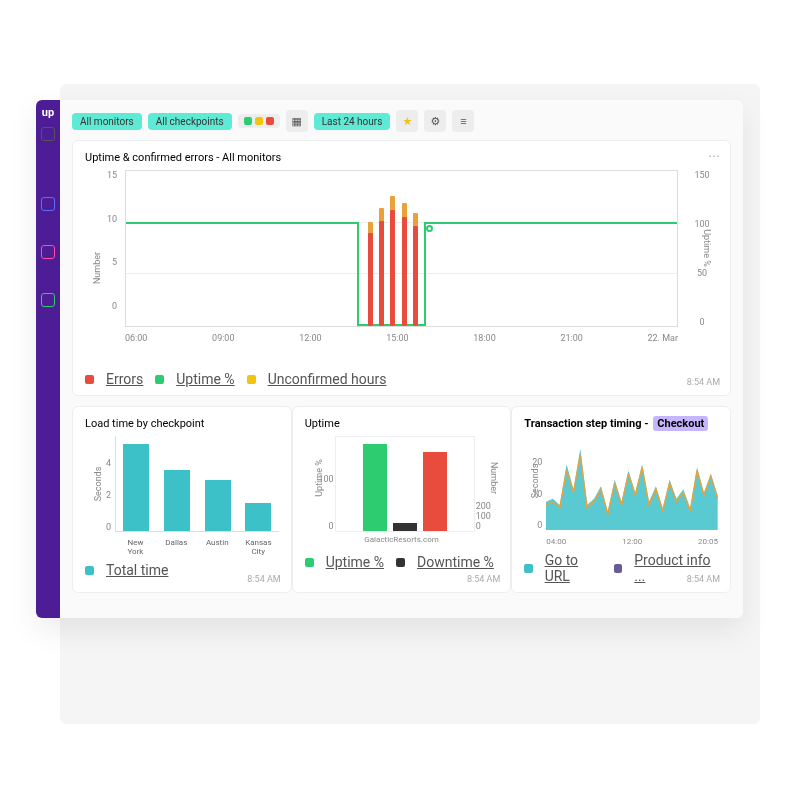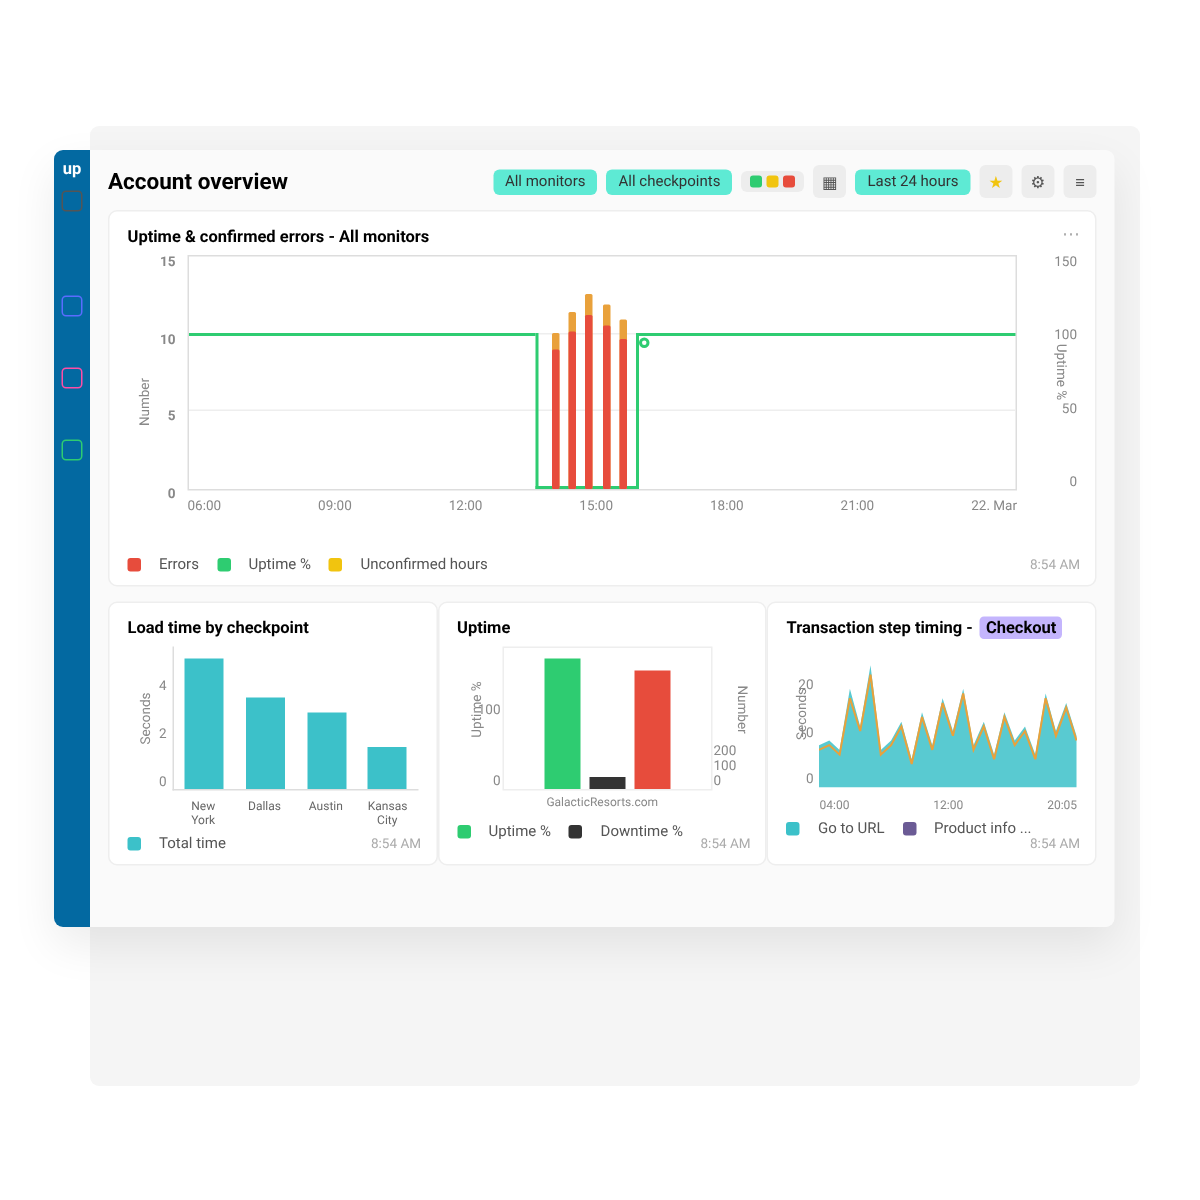--- a/index.html
+++ b/index.html
@@ -9,61 +9,61 @@
 }
 .shadow-bg {
   position: absolute; top: 84px; left: 60px; width: 700px; height: 640px;
   background:#f5f5f5; border-radius:6px;
 }
 .app {
   position: absolute; top: 100px; left: 36px; width: 707px; height: 518px;
   display: flex; border-radius: 6px; overflow: hidden;
   box-shadow: 0 12px 30px rgba(0,0,0,.08);
 }
-.sidebar { width: 24px; background:#0369a1; display:flex; flex-direction:column; align-items:center; padding-top:6px; gap:8px; }
+.sidebar { width: 24px; background:#4c1d95; display:flex; flex-direction:column; align-items:center; padding-top:6px; gap:8px; }
 .logo { color:#fff; font-size:11px; font-weight:700; }
 .side-icon { width:14px; height:14px; border:1px solid; border-radius:3px; }
 .side-icon.search { border-color:#555; }
 .side-icon.blue { border-color:#5b6cff; }
 .side-icon.pink { border-color:#ff4da6; }
 .side-icon.green { border-color:#2ecc71; }
 
 .main { flex:1; background:#fafafa; padding:10px 12px; overflow:auto; }
 .hdr { display:flex; align-items:center; gap:6px; margin-bottom:8px; }
 .title { font-size:15px; font-weight:700; flex:1; }
 .pill { background:#5eead4; border-radius:4px; padding:3px 8px; font-size:10px; color:#333; }
 .colordots { background:#ededed; border-radius:4px; padding:3px 6px; display:flex; gap:3px; }
 .dot { width:8px; height:8px; border-radius:2px; }
 .g{background:#2ecc71;} .y{background:#f1c40f;} .r{background:#e74c3c;} .blk{background:#333;} .teal{background:#3cc1c9;} .pur{background:#6b5b95;}
 .iconbox { background:#ededed; border-radius:4px; width:22px; height:22px; display:flex; align-items:center; justify-content:center; font-size:11px; color:#555; }
 .star{color:#f1c40f;}
 
 .card { background:#fff; border:1px solid #eee; border-radius:6px; padding:10px 12px 8px; margin-bottom:10px; position:relative; }
-.card-title { font-size:11px; font-weight:700; margin-bottom:6px; }
+.card-title { font-size:11px; font-weight:400; margin-bottom:6px; }
 .more { position:absolute; top:8px; right:10px; color:#aaa; font-size:12px; cursor:pointer; }
 .time { position:absolute; bottom:8px; right:10px; color:#aaa; font-size:9px; }
 
 
 .chart1 { position:relative; height:195px; }
 .chart1 .plot { position:absolute; left:40px; right:40px; top:0; bottom:38px; border:1px solid #ddd; }
 .axis-l, .axis-r { position:absolute; font-size:9px; color:#888; width:36px; display:flex; flex-direction:column; justify-content:space-between; }
-.axis-l { left:0; top:0; bottom:30px; text-align:right; padding-right:4px;font-weight:bold; }
-.axis-r { right:0; top:0; bottom:38px; text-align:right; padding-left:4px; }
+.axis-l { left:0; top:0; bottom:54px; text-align:right; padding-right:4px; }
+.axis-r { right:0; top:0; bottom:38px; text-align:center; padding-left:4px; }
 .ylab-l { position:absolute; left:-4px; top:50%; transform:translateY(-50%) rotate(-90deg); font-size:9px; color:#888; }
 .ylab-r { position:absolute; right:-8px; top:40%; transform:translateY(-50%) rotate(90deg); font-size:9px; color:#888; }
 .xticks { position:absolute; left:40px; right:40px; bottom:22px; display:flex; justify-content:space-between; font-size:9px; color:#888; }
 .gridline { position:absolute; left:0; right:0; border-top:1px solid #eee; }
 .uptime-line { position:absolute; height:2px; background:#2ecc71; }
 .bar-e { position:absolute; bottom:0; width:5px; }
 .bar-e .r-part{ position:absolute; bottom:0; width:100%; background:#e74c3c; border-radius:1px;}
 .bar-e .y-part{ position:absolute; bottom:0; width:100%; background:#e9a13b; border-radius:1px;}
 .tooltip { position:absolute; background:#fff; border:1px solid #2ecc71; border-radius:4px; padding:4px 6px; font-size:9px; line-height:1.3; }
 .tooltip .t1{ font-style:italic; color:#666;}
 .tooltip-dot{ position:absolute; width:7px; height:7px; border:2px solid #2ecc71; background:#fff; border-radius:50%; }
-.legend { display:flex; gap:12px; align-items:center; margin-top:6px; font-size:10px; color:#555; }
+.legend { display:flex; gap:12px; align-items:center; margin-top:6px; font-size:14px; color:#555;text-decoration:underline; }
 .legend .dot { width:9px; height:9px; border-radius:2px; }
 
 .row2 { display:flex; gap:0; }
 .row2 .card { flex:1; min-width:0; }
 
 
 .sbars { height:120px; position:relative; padding-left:30px; padding-bottom:24px; }
 .sbars .axis { position:absolute; left:0; top:0; bottom:24px; width:26px; display:flex; flex-direction:column; justify-content:space-between; font-size:9px; color:#888; text-align:right; }
 .sbars .plot2 { position:absolute; left:30px; right:0; top:0; bottom:24px; border-left:1px solid #ddd; border-bottom:1px solid #ddd; display:flex; align-items:flex-end; justify-content:space-around; }
 .sbars .b { width:26px; background:#3cc1c9; }
@@ -101,21 +101,20 @@
     <div style="height:40px"></div>
     <div class="side-icon blue"></div>
     <div style="height:18px"></div>
     <div class="side-icon pink"></div>
     <div style="height:18px"></div>
     <div class="side-icon green"></div>
   </div>
 
   <div class="main">
     <div class="hdr">
-      <div class="title">Account overview</div>
       <div class="pill">All monitors</div>
       <div class="pill">All checkpoints</div>
       <div class="colordots">
         <span class="dot g"></span>
         <span class="dot y"></span>
         <span class="dot r"></span>
       </div>
       <div class="iconbox">▦</div>
       <div class="pill">Last 24 hours</div>
       <div class="iconbox star">★</div>

